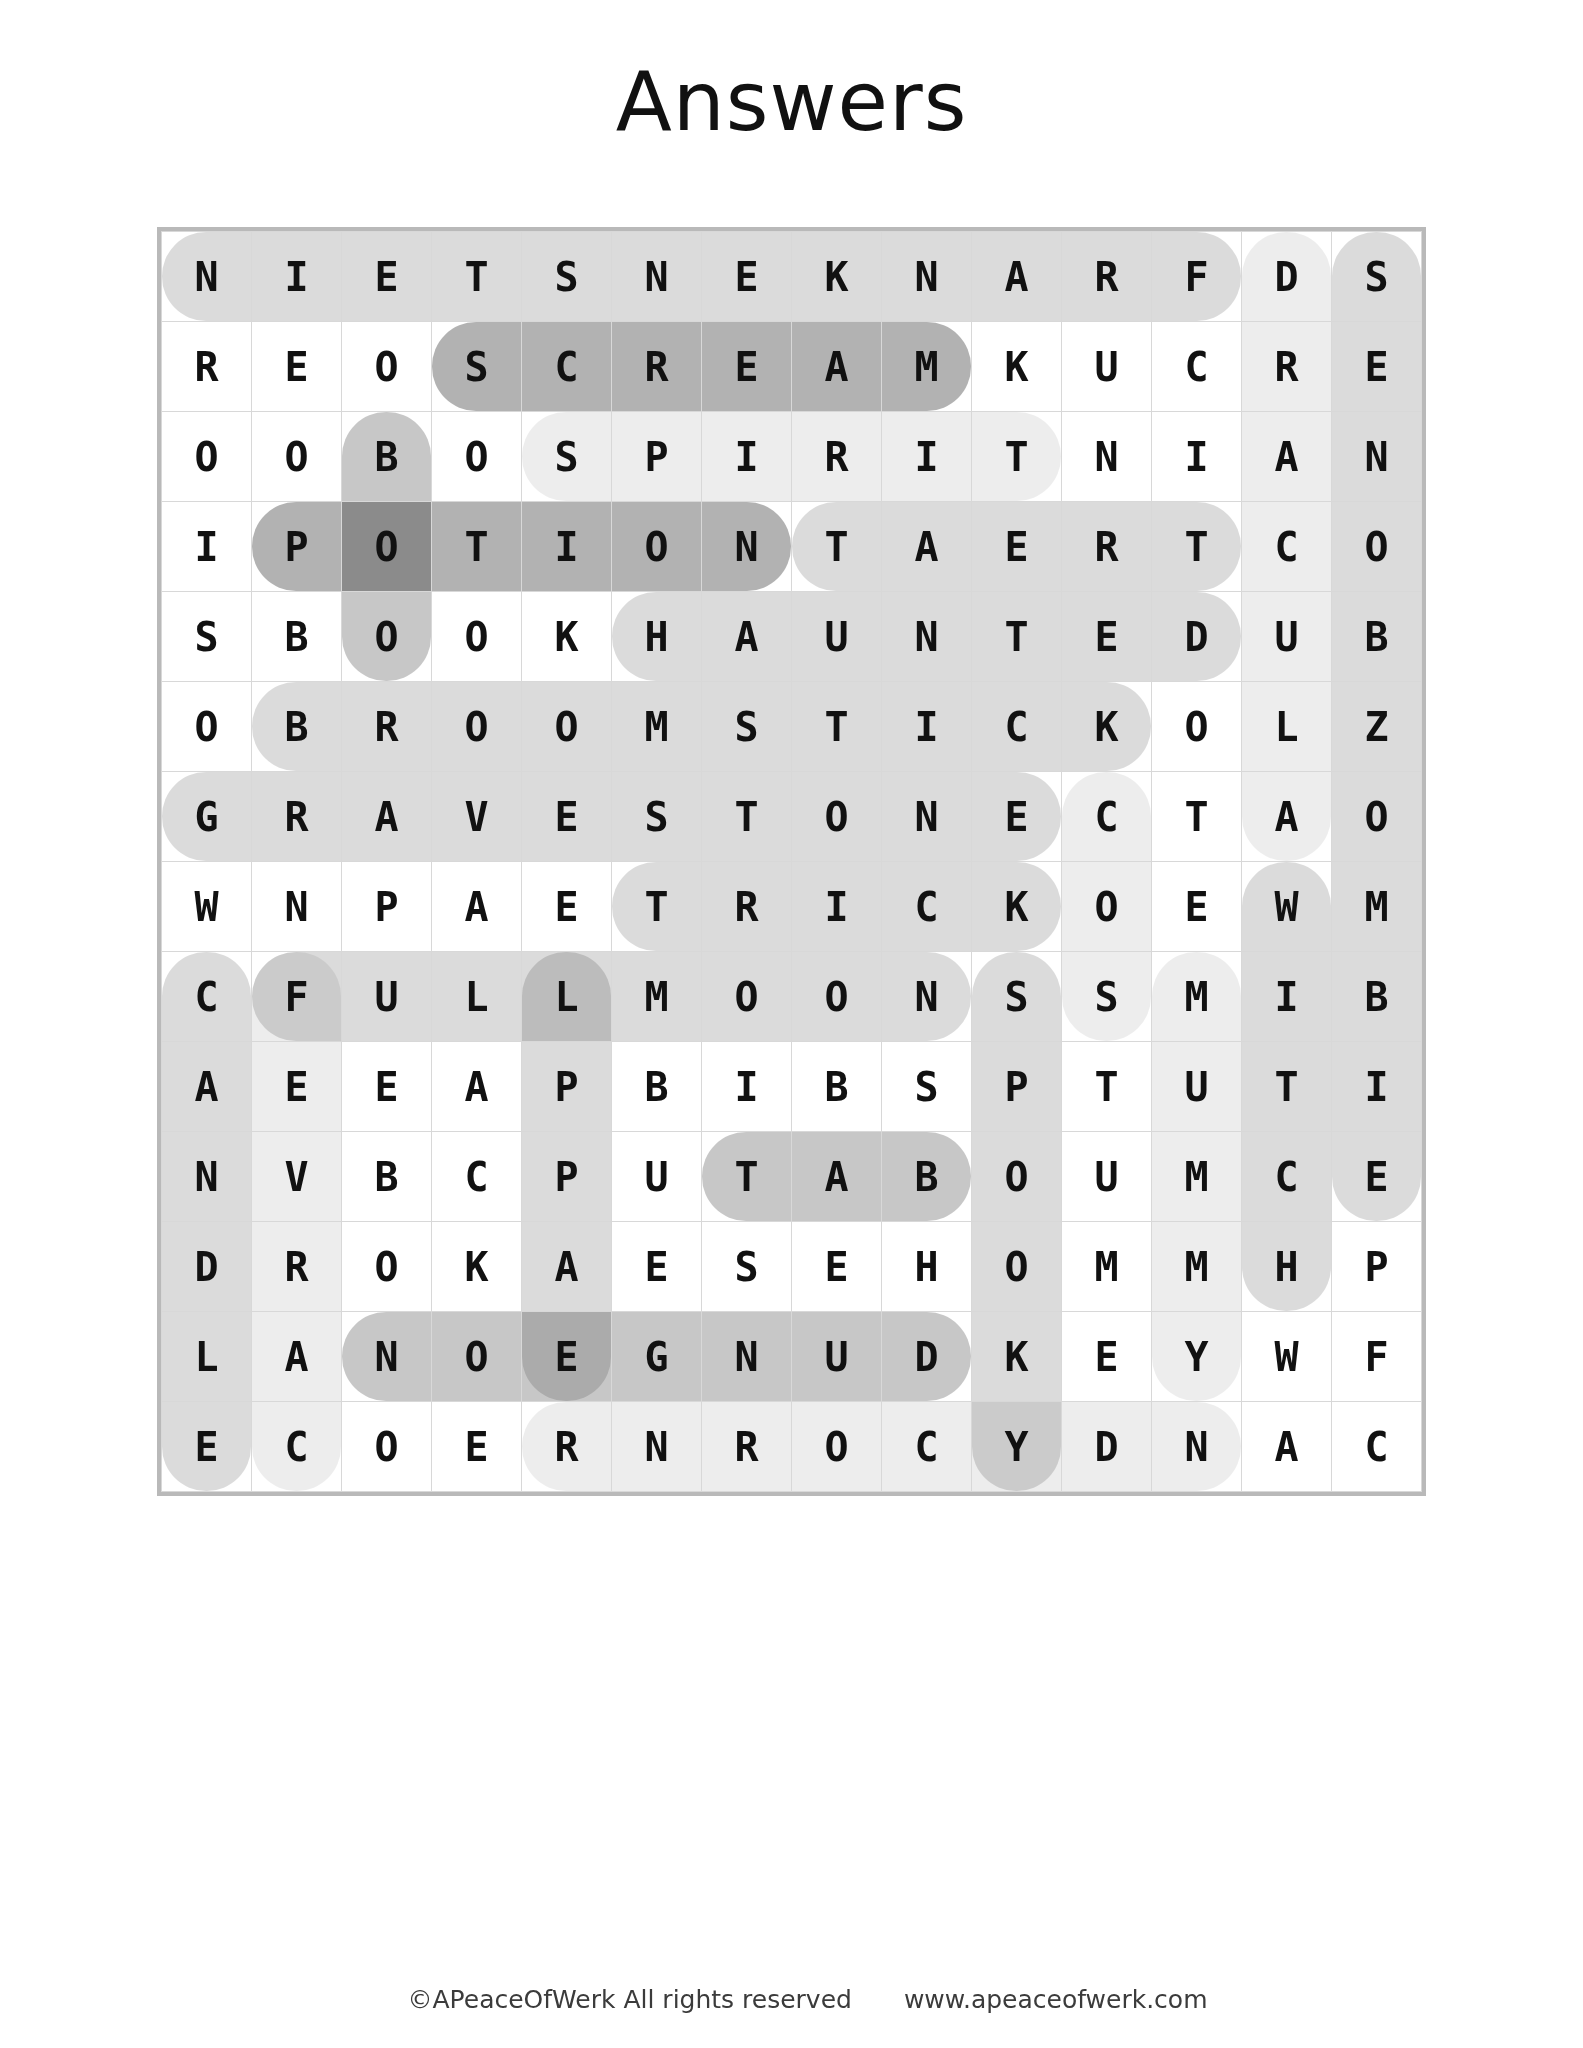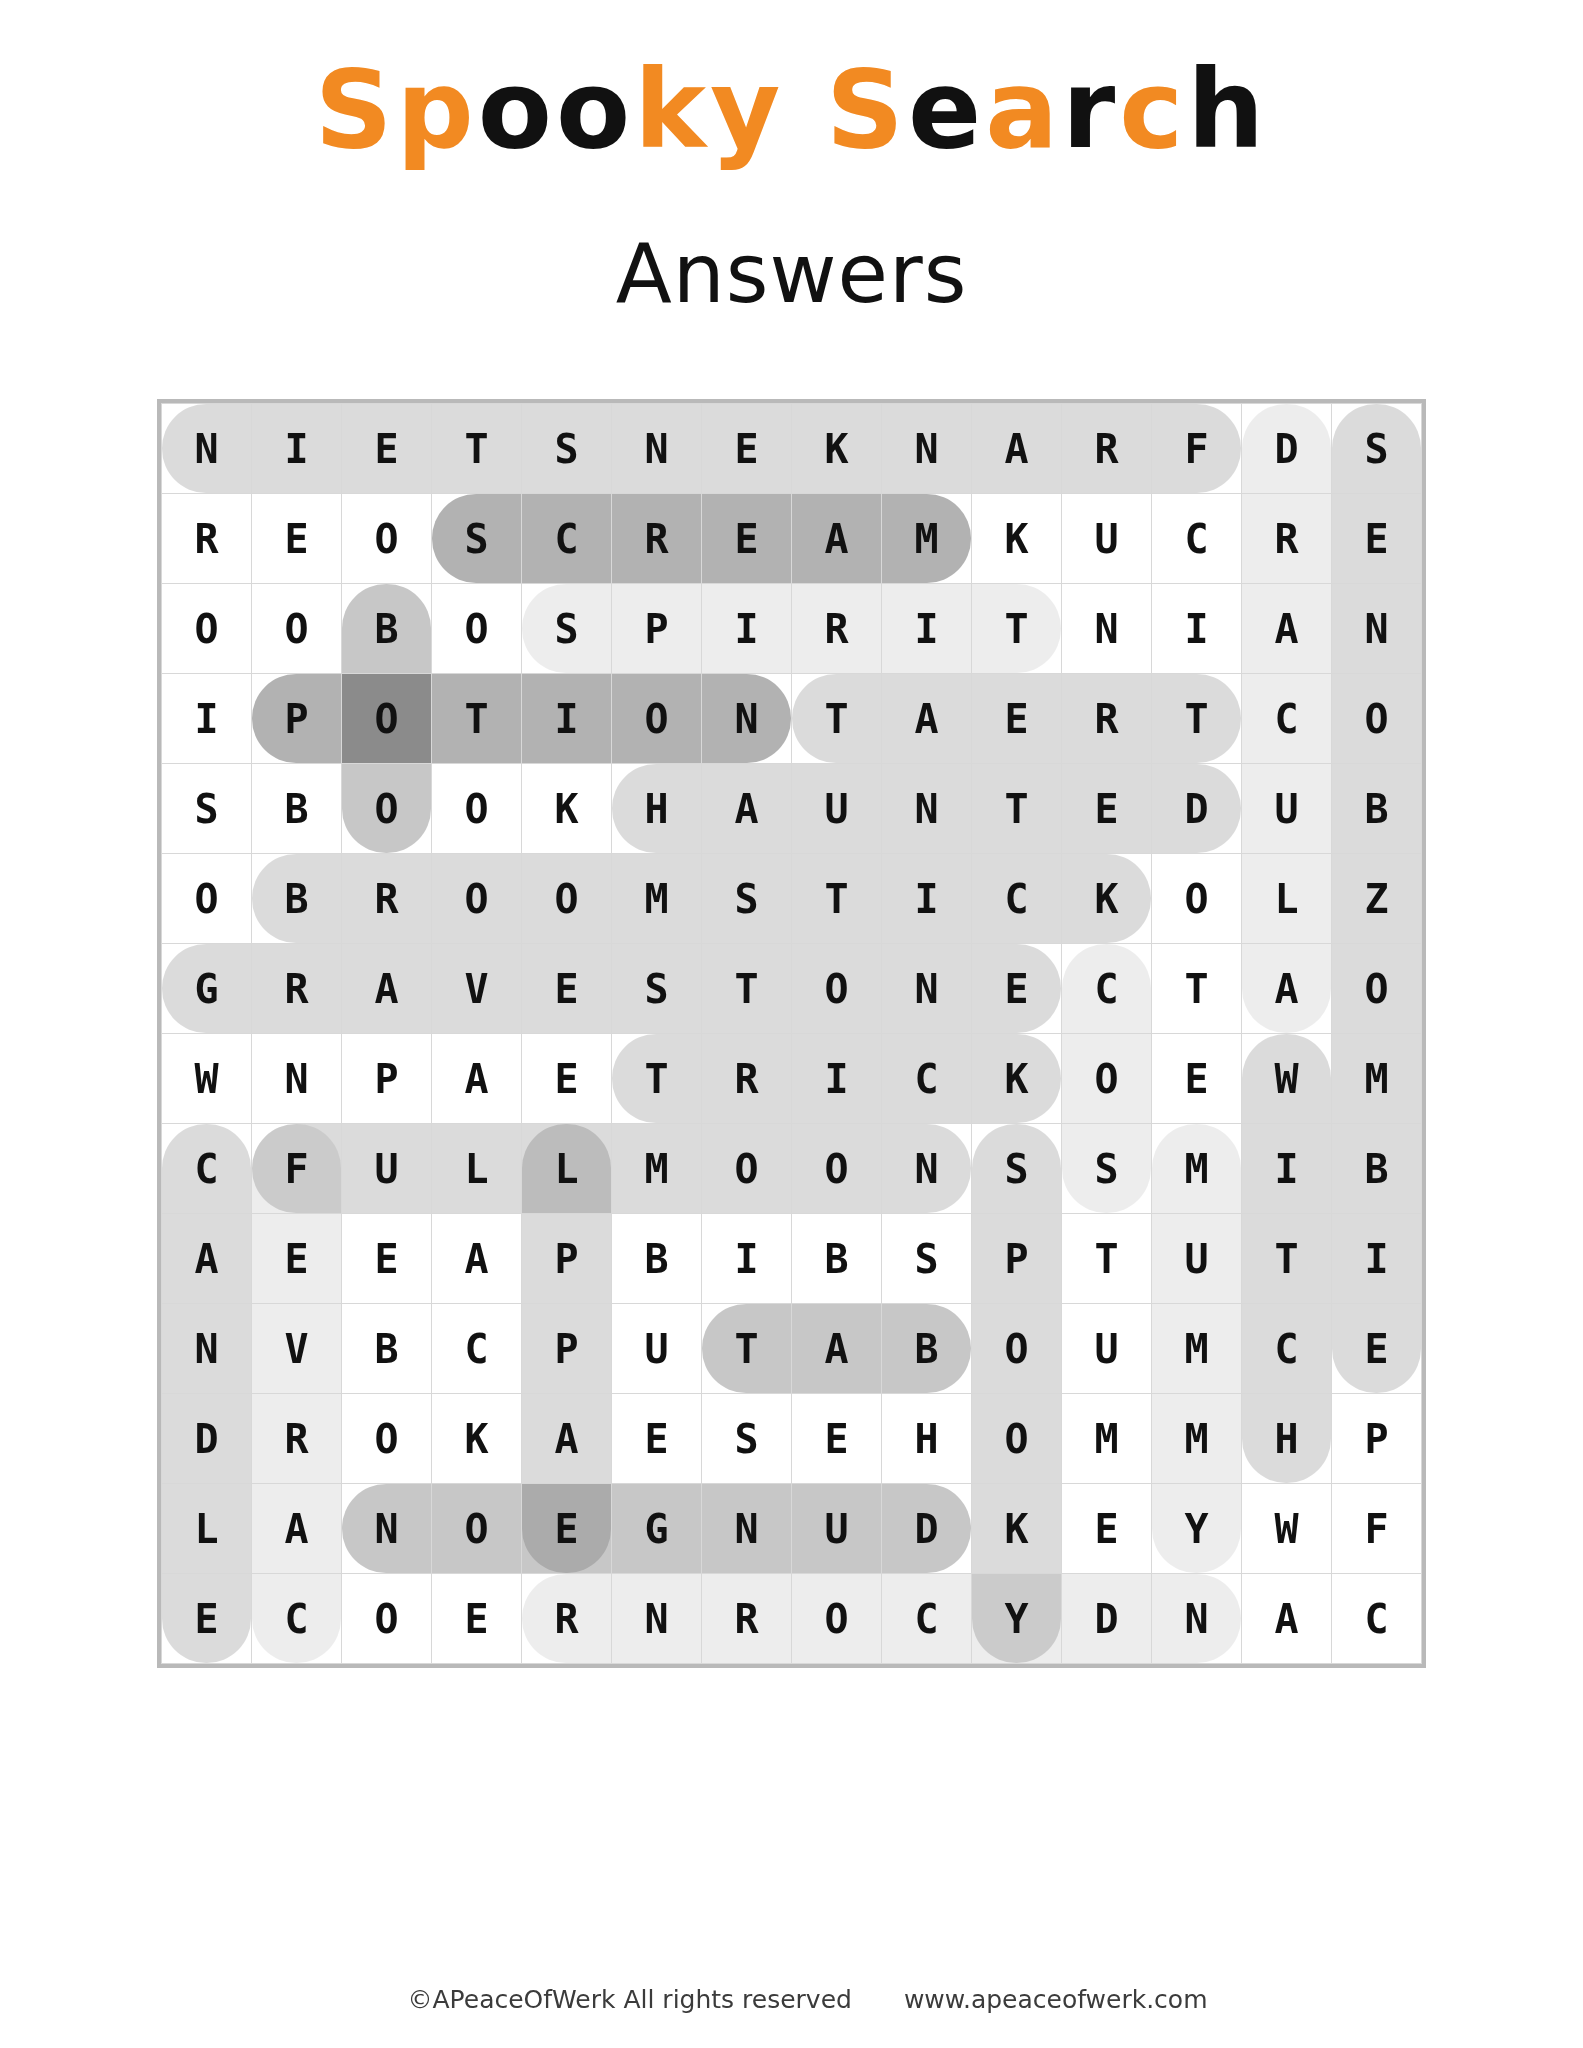--- a/index.html
+++ b/index.html
@@ -104,21 +104,20 @@
     font-size: 25px;
     color: #3b3b3b;
   }
   .footer .gap { display: inline-block; width: 52px; }
 </style>
 </head>
 <body>
 
 <div class="page">
 
-  <div class="title" id="title-el"><span class="o">S</span><span class="o">p</span><span class="k">o</span><span class="k">o</span><span class="o">k</span><span class="o">y</span><span class="k"> </span><span class="o">S</span><span class="k">e</span><span class="o">a</span><span class="k">r</span><span class="o">c</span><span class="k">h</span></div>
 
   <div class="subtitle">Answers</div>
 
   <div class="grid-wrap">
     <table class="grid" id="grid-table">
       <tbody id="grid-body">
           <tr>
             <td>
               <div class="hl h2 start-l"></div>
               <div class="cell-inner">N</div>

